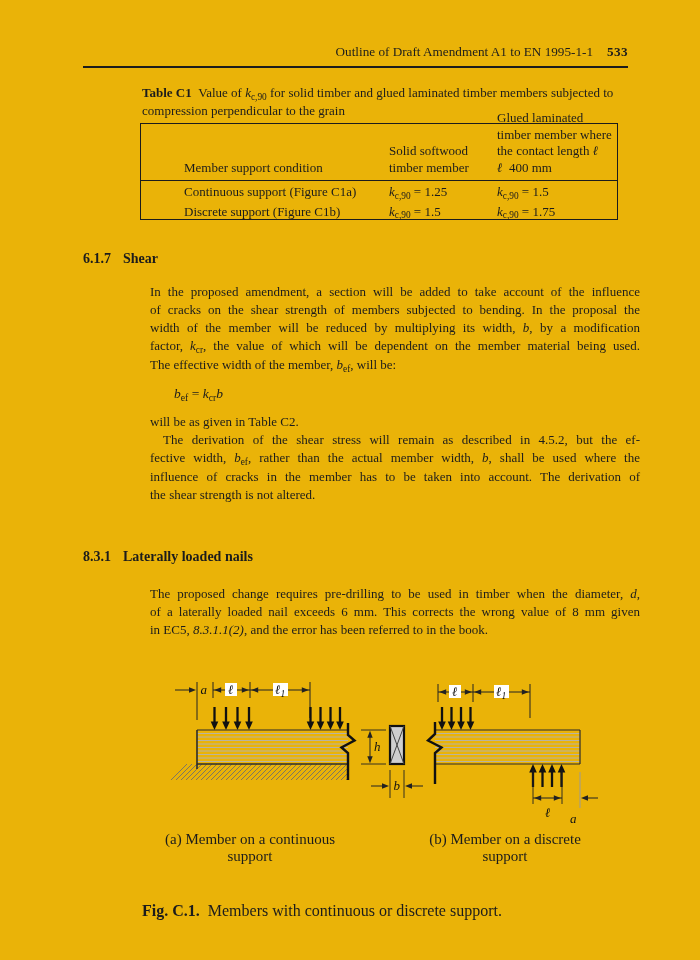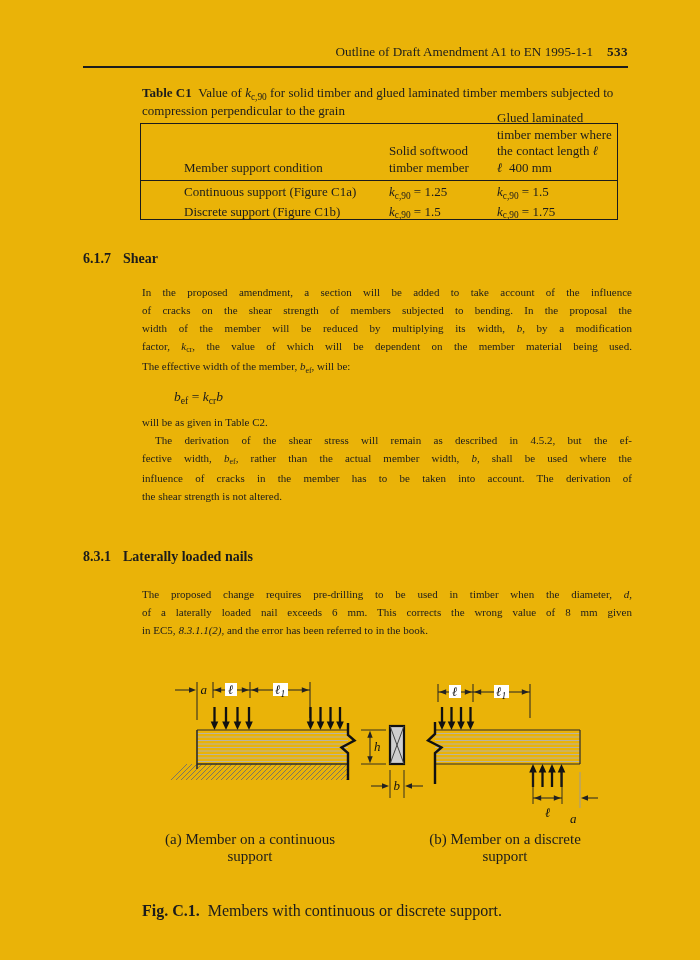--- a/index.html
+++ b/index.html
@@ -12,25 +12,25 @@
   .tcap{top:85px;left:142px;width:482px;font-size:13px;line-height:15.6px;}
   .tbox{top:123px;left:140px;width:478px;height:97px;border:1.6px solid #1c1c1c;box-sizing:border-box;font-size:13px;}
   .thead{display:flex;align-items:flex-end;height:52px;padding:0 0 4px 12px;border-bottom:1.4px solid #1c1c1c;line-height:16.5px;}
   .c1{width:205px;margin-left:31px;}.c2{width:108px;}.c3{flex:1;padding-right:4px;}
   .tbody{padding:2px 0 0 12px;line-height:17.5px;}
   .trow{display:flex;}
   .secthead{font-size:14px;font-weight:bold;display:flex;}
   .sh1{top:251px;left:83px;}
   .sh2{top:549px;left:83px;}
   .secnum{width:40px;}
-  .para{left:142px;width:490px;font-size:11px;line-height:18.1px;}
+  .para{left:150px;width:490px;font-size:13px;line-height:18.1px;}
   .p1{top:283px;}
   .p2{top:413px;}
   .p3{top:585px;}
-  .eq{top:384px;left:174px;font-size:13.5px;line-height:26px;}
+  .eq{top:384px;left:174px;font-size:13.5px;line-height:20px;}
   .jline{text-align:justify;text-align-last:justify;}
   .ind{text-indent:13px;}
   .it{font-style:italic;}
   .bd{font-weight:bold;}
   .sub{font-size:0.72em;position:relative;top:0.27em;}
   .figsvg{top:676px;left:75px;}
   .subcap{font-size:15px;text-align:center;}
   .capA{top:831px;left:145px;width:210px;}
   .capB{top:831px;left:405px;width:200px;}
   .figcap{top:902px;left:142px;width:482px;font-size:16px;}

